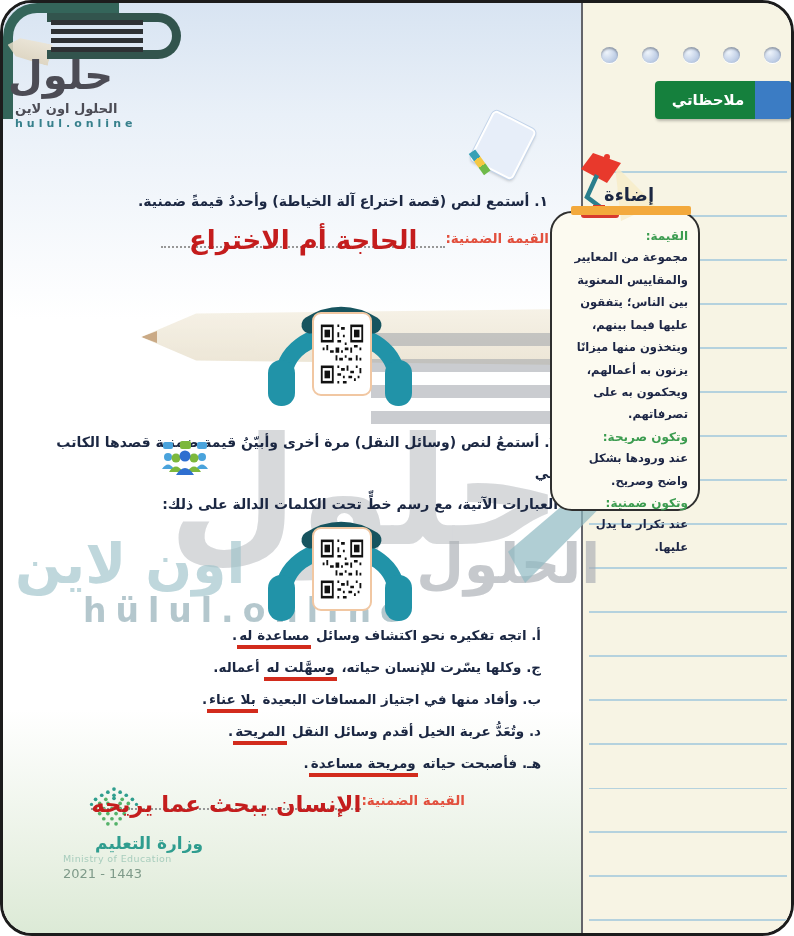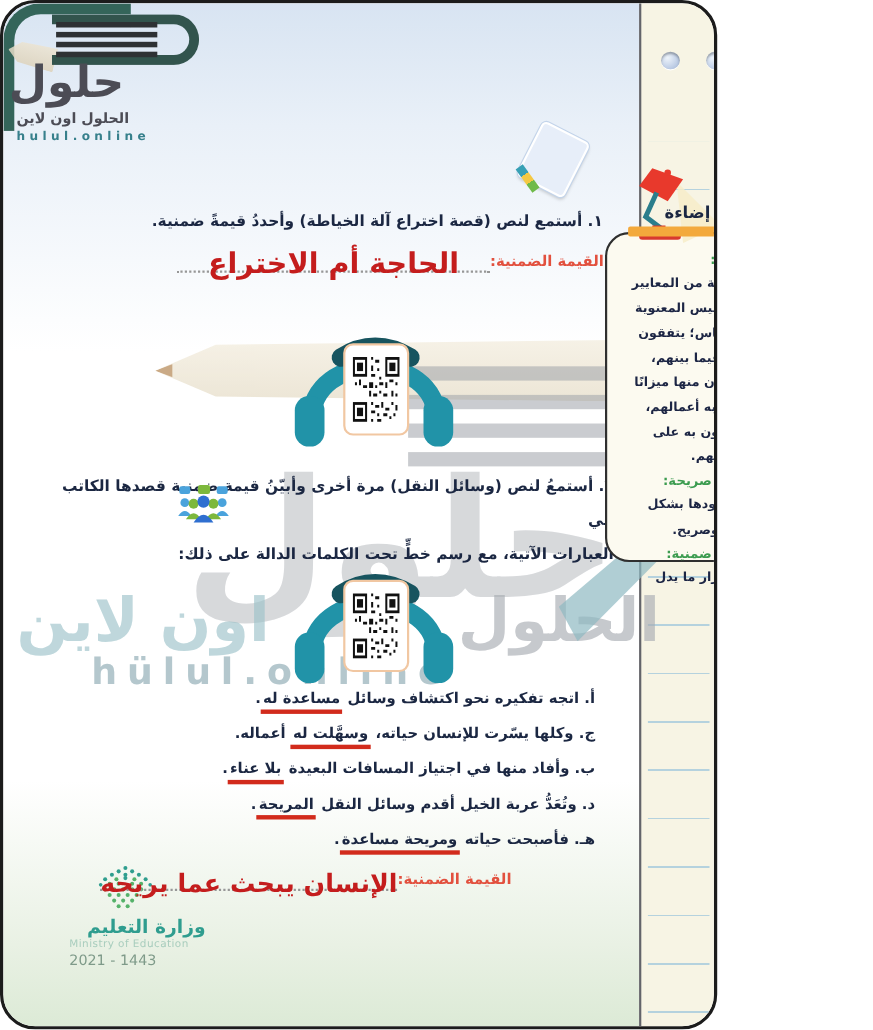--- a/index.html
+++ b/index.html
@@ -1,16 +1,16 @@
 <!DOCTYPE html>
 <html lang="ar"><head>
 <meta charset="utf-8">
 <style>
   html,body{margin:0;padding:0;background:#ffffff;font-family:"DejaVu Sans","Liberation Sans",sans-serif;}
-  .page{position:relative;width:652px;height:936px;box-sizing:border-box;border:3px solid #1c1c1c;
+  .page{position:relative;width:794px;height:936px;box-sizing:border-box;border:3px solid #1c1c1c;
         border-radius:32px;overflow:hidden;background:#fff;padding-left:46px;}
   
   .main{position:absolute;top:0;left:0;width:578px;height:100%;
         background:linear-gradient(180deg,#d8e4f2 0%,#e9f0f8 12%,#ffffff 34%,#ffffff 76%,#e9f1e4 92%,#dcead6 100%);}
   .corner-arc{position:absolute;top:0;left:0;width:106px;height:106px;z-index:6;
         border-top:10px solid #34655a;border-left:10px solid #34655a;border-top-left-radius:34px;pointer-events:none;}
   .mini-pencil{position:absolute;left:4px;top:36px;width:44px;height:22px;opacity:.85;z-index:6;
         background:linear-gradient(#ece4d2,#ddd2ba);clip-path:polygon(0 50%,24% 8%,100% 0,100% 100%,24% 92%);
         transform:rotate(14deg);}
   
@@ -72,39 +72,39 @@
   
   .group-icon{position:absolute;left:156px;top:438px;width:52px;height:40px;z-index:4;}
   
   .items{position:absolute;left:56px;top:624px;width:482px;margin:0;padding:0;list-style:none;z-index:4;}
   .items li{direction:rtl;text-align:right;font-size:13.5px;font-weight:600;color:#1b2742;
        height:26px;margin-bottom:6px;}
   .items .mark{border-bottom:4px solid #d22b1c;padding:0 2px 2px;}
   
   .ministry{position:absolute;left:40px;top:782px;width:160px;z-index:2;}
   .ministry svg{margin-left:40px;display:block;}
-  .m-ar{font-size:17px;font-weight:800;color:#2f9d8f;padding-left:20px;direction:rtl;text-align:center;margin-top:2px;}
+  .m-ar{font-size:17px;font-weight:800;color:#2f9d8f;padding-left:20px;direction:rtl;text-align:right;margin-top:2px;}
   .m-en{font-size:9.5px;color:#a8cdbd;letter-spacing:.4px;padding-left:20px;}
   .m-year{font-size:13px;color:#7e9a89;padding-left:20px;margin-top:2px;}
   
   .notebook{position:absolute;top:0;bottom:0;left:578px;right:0;background:#f7f4e4;z-index:0;
        border-left:2px solid #63646a;}
   .notebook .rules{position:absolute;left:6px;right:4px;top:126px;bottom:8px;
        background:repeating-linear-gradient(to bottom,transparent 0 42.5px,#b5d2de 42.5px 44px);}
   .holes{position:absolute;left:18px;top:44px;width:180px;display:flex;justify-content:space-between;}
   .holes span{width:17px;height:16px;border-radius:50%;
        background:radial-gradient(circle at 35% 35%,#eef4fb,#c4d2e8 55%,#9fb3d4);
        box-shadow:inset 0 2px 2px rgba(0,0,0,.28),0 1px 0 #fff;}
   .tab{position:absolute;left:36px;top:78px;width:136px;height:38px;background:#15803d;border-radius:4px;
        box-shadow:1px 2px 3px rgba(0,0,0,.25);display:flex;align-items:center;justify-content:center;z-index:3;margin-left:36px;}
   .tab::after{content:"";position:absolute;right:0;top:0;bottom:0;width:36px;background:#3b7cc4;border-radius:0 4px 4px 0;}
   .tab span{color:#fff;font-size:15px;font-weight:700;direction:rtl;margin-right:30px;}
   
   .lamp{position:absolute;left:560px;top:146px;width:95px;height:85px;z-index:6;}
-  .lamp-label{position:absolute;left:601px;top:181px;font-size:15px;font-weight:800;color:#1b2742;direction:rtl;z-index:7;}
+  .lamp-label{position:absolute;left:601px;top:181px;font-size:18px;font-weight:800;color:#1b2742;direction:rtl;z-index:7;}
   .shelf{position:absolute;left:568px;top:203px;width:120px;height:9px;background:#f3a93c;border-radius:2px;z-index:7;}
   .infobox{position:absolute;left:547px;top:208px;width:150px;height:300px;box-sizing:border-box;z-index:5;
        background:#fcfaf0;border:2px solid #2f2f2f;border-radius:22px;padding:12px 10px 8px;direction:rtl;text-align:right;}
   .infobox .h{color:#3c9c50;font-size:12px;font-weight:800;line-height:1.7;}
   .infobox .p{color:#1c2544;font-size:11.5px;font-weight:700;line-height:1.95;}
 </style>
 </head>
 <body>
 
 <div class="page">

